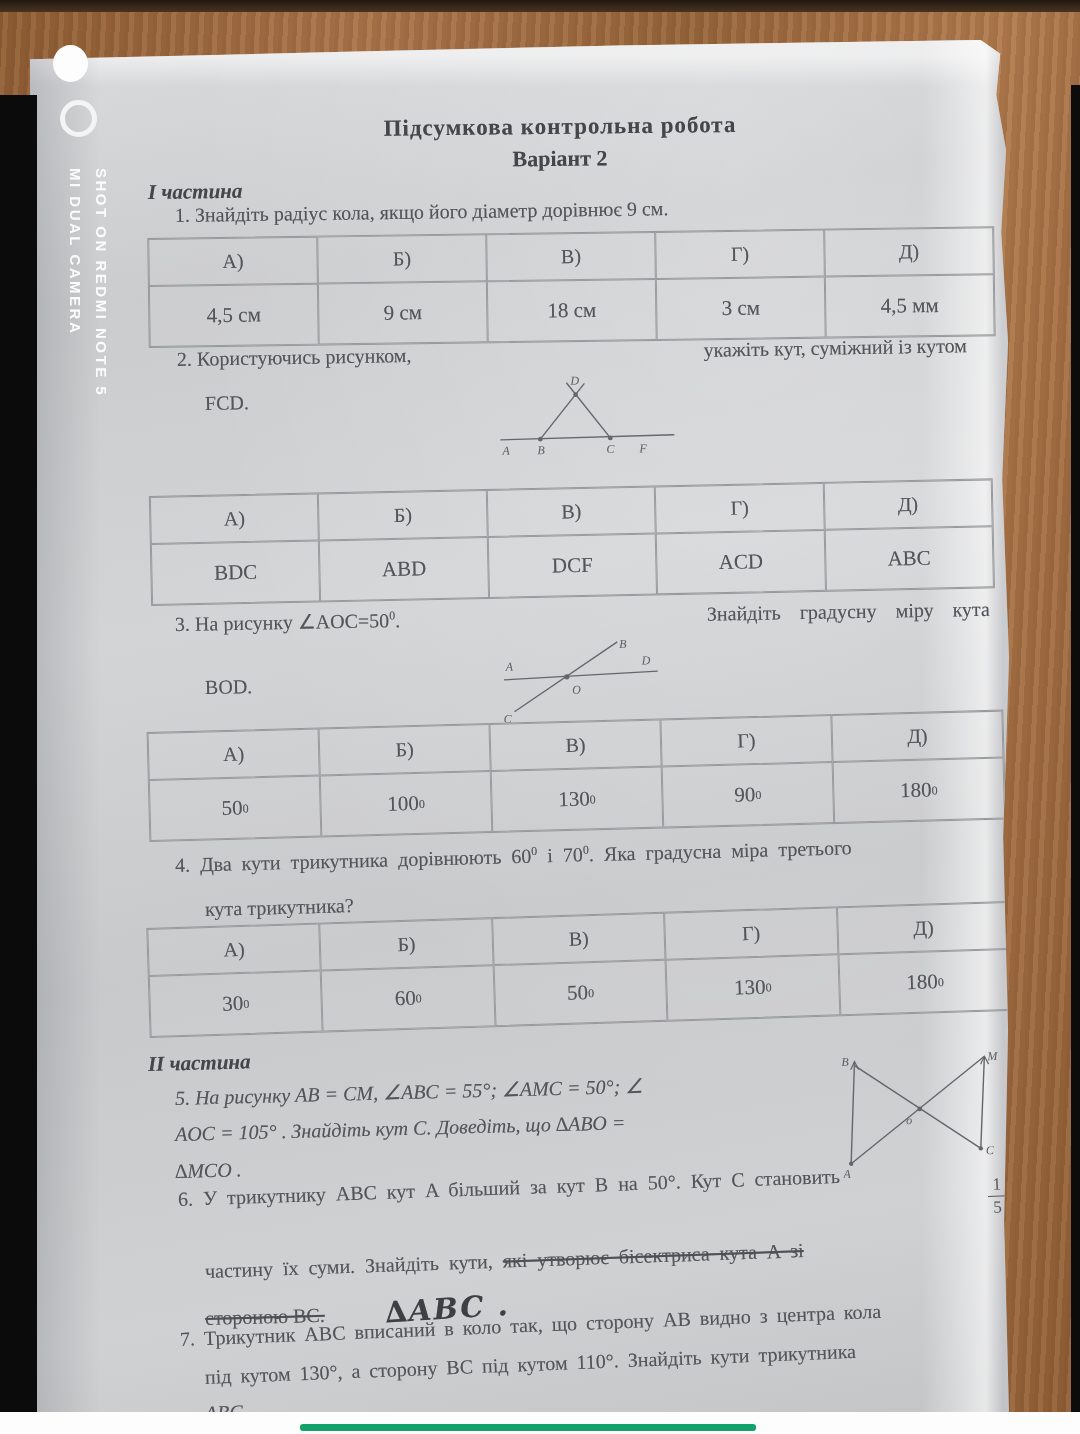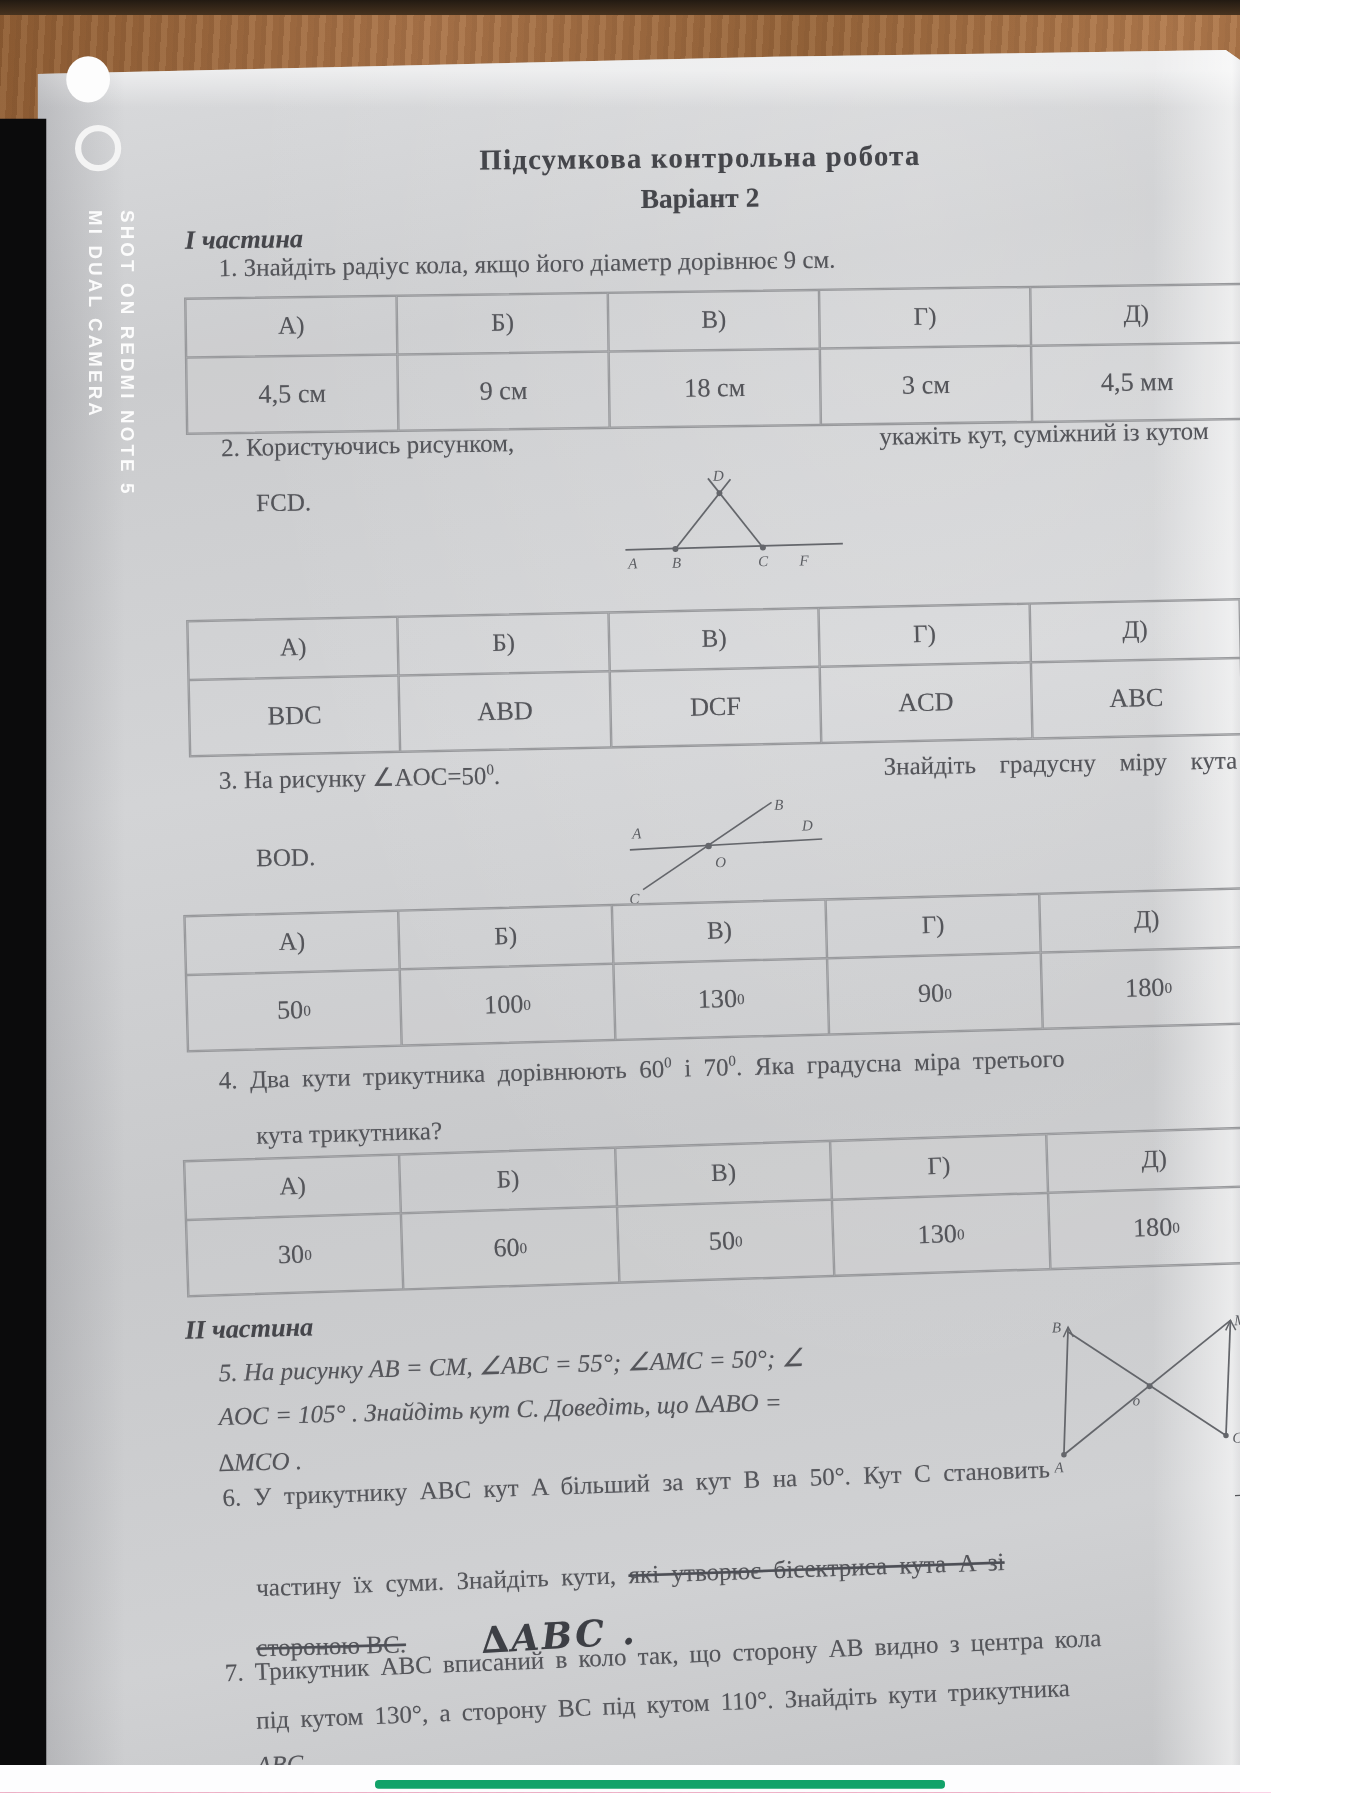--- a/index.html
+++ b/index.html
@@ -1,16 +1,16 @@
 <!DOCTYPE html>
 <html><head>
 <meta charset="utf-8">
 <style>
   html,body{margin:0;padding:0;background:#ffffff;}
-  .canvas{position:relative;width:992px;height:1434px;overflow:hidden;background:#ec4899;
+  .canvas{position:relative;width:1080px;height:1434px;overflow:hidden;background:#4c1d95;
           font-family:"Liberation Serif", serif;}
   
   .wood{position:absolute;inset:0;z-index:0;background:
       repeating-linear-gradient(93deg, rgba(62,32,12,0.10) 0 4px, rgba(255,224,186,0.07) 4px 9px, rgba(94,52,22,0.09) 9px 14px),
       linear-gradient(100deg,#8e5d34 0%,#a9744a 28%,#96653b 52%,#b07a4e 76%,#8e5d34 100%);}
   .top-dark{position:absolute;left:0;top:0;width:1080px;height:12px;z-index:2;
       background:linear-gradient(180deg,#221a12,#48331f);}
   
   .paper{position:absolute;left:30px;top:40px;width:980px;height:1374px;z-index:1;
       background:linear-gradient(170deg,#dadbdd 0%,#cbccce 18%,#d3d4d6 40%,#c8c9cb 62%,#d0d1d3 85%,#c4c5c7 100%);

